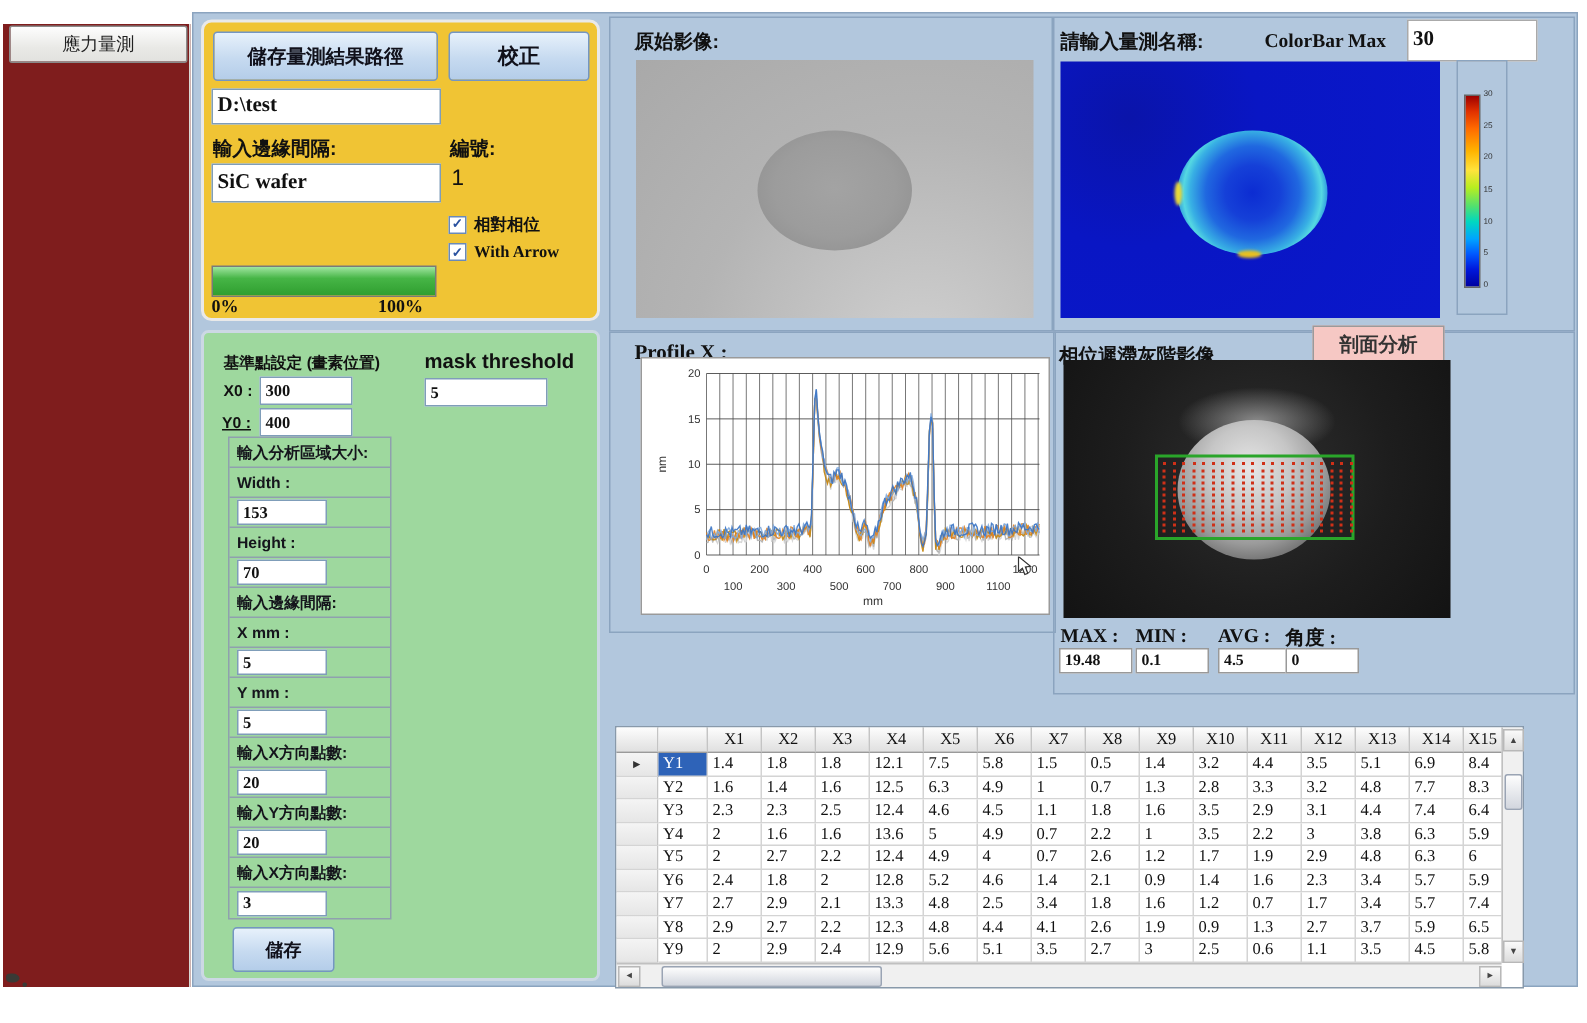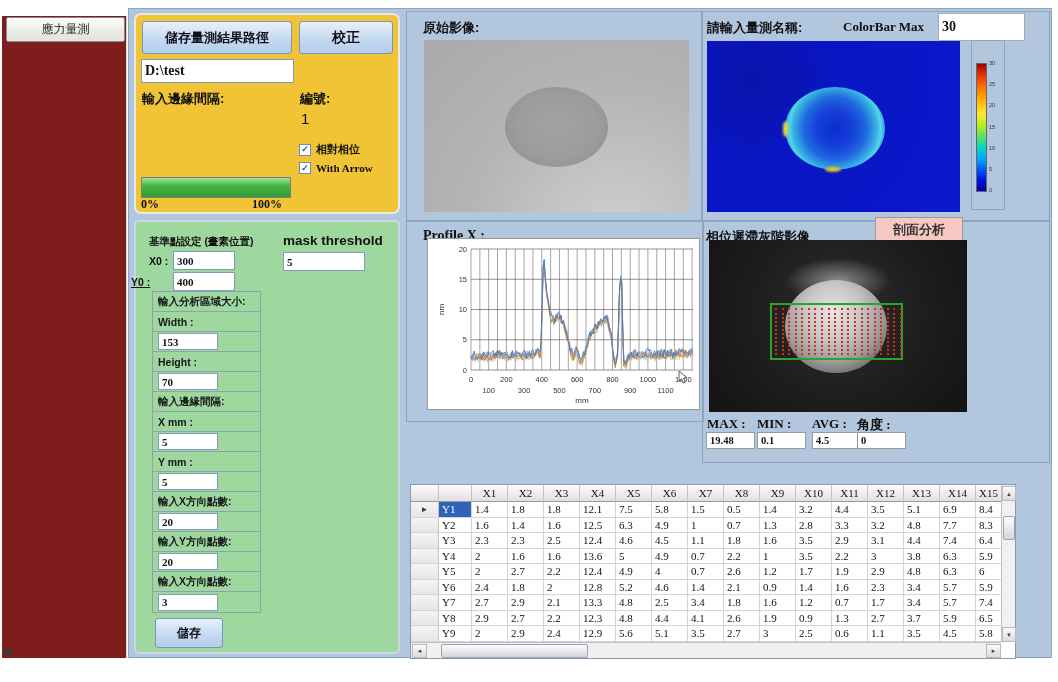--- a/index.html
+++ b/index.html
@@ -109,20 +109,23 @@
     <span>儲存量測結果路徑</span>
   </div>
   <div class="abs btn-blue" style="left:299px;top:21px;width:92px;height:31px;font-size:14px;">
     <span>校正</span>
   </div>
   <div class="abs white-field serif bold" style="left:141px;top:59px;width:148px;height:22px;font-size:14px;">
     <span>D:\test</span>
   </div>
   <div class="abs lbl13" style="left:142px;top:90px;">輸入邊緣間隔:</div>
   <div class="abs lbl13" style="left:300px;top:90px;">編號:</div>
+  <div class="abs white-field serif bold" style="left:141px;top:109px;width:148px;height:24px;font-size:14px;">
+    <span>SiC wafer</span>
+  </div>
   <div class="abs" style="left:301px;top:110px;font-size:15px;">1</div>
 
   <div class="abs" style="left:299px;top:142px;display:flex;align-items:center;gap:5px;">
     <span class="checkbox-box">✓</span>
     <span class="lbl11" style="font-size:11px;">相對相位</span>
   </div>
   <div class="abs" style="left:299px;top:162px;display:flex;align-items:center;gap:5px;">
     <span class="checkbox-box">✓</span>
     <span class="serif bold" style="font-size:11px;">With Arrow</span>
   </div>
@@ -133,21 +136,21 @@
   <div class="abs serif bold" style="left:141px;top:197px;font-size:12px;">0%</div>
   <div class="abs serif bold" style="left:252px;top:197px;font-size:12px;">100%</div>
 
   <div class="abs panel-green" style="left:134px;top:220px;width:262px;height:430px;"></div>
 
   <div class="abs lbl11" style="left:149px;top:235px;">基準點設定 (畫素位置)</div>
   <div class="abs lbl11" style="left:149px;top:255px;">X0 :</div>
   <div class="abs white-field serif bold" style="left:173px;top:251px;width:57px;height:17px;font-size:11px;">
     <span>300</span>
   </div>
-  <div class="abs lbl11" style="left:131px;top:276px;text-decoration:underline;">Y0 :</div>
+  <div class="abs lbl11" style="left:148px;top:276px;text-decoration:underline;">Y0 :</div>
   <div class="abs white-field serif bold" style="left:173px;top:272px;width:57px;height:17px;font-size:11px;">
     <span>400</span>
   </div>
 
   <div class="abs bold" style="left:283px;top:233px;font-size:13.5px;">mask threshold</div>
   <div class="abs white-field serif bold" style="left:283px;top:252px;width:77px;height:17px;font-size:11px;">
     <span>5</span>
   </div>
 
   <div class="abs set-rows" id="settings-rows" style="left:152px;top:291px;width:107px;height:320px;">

